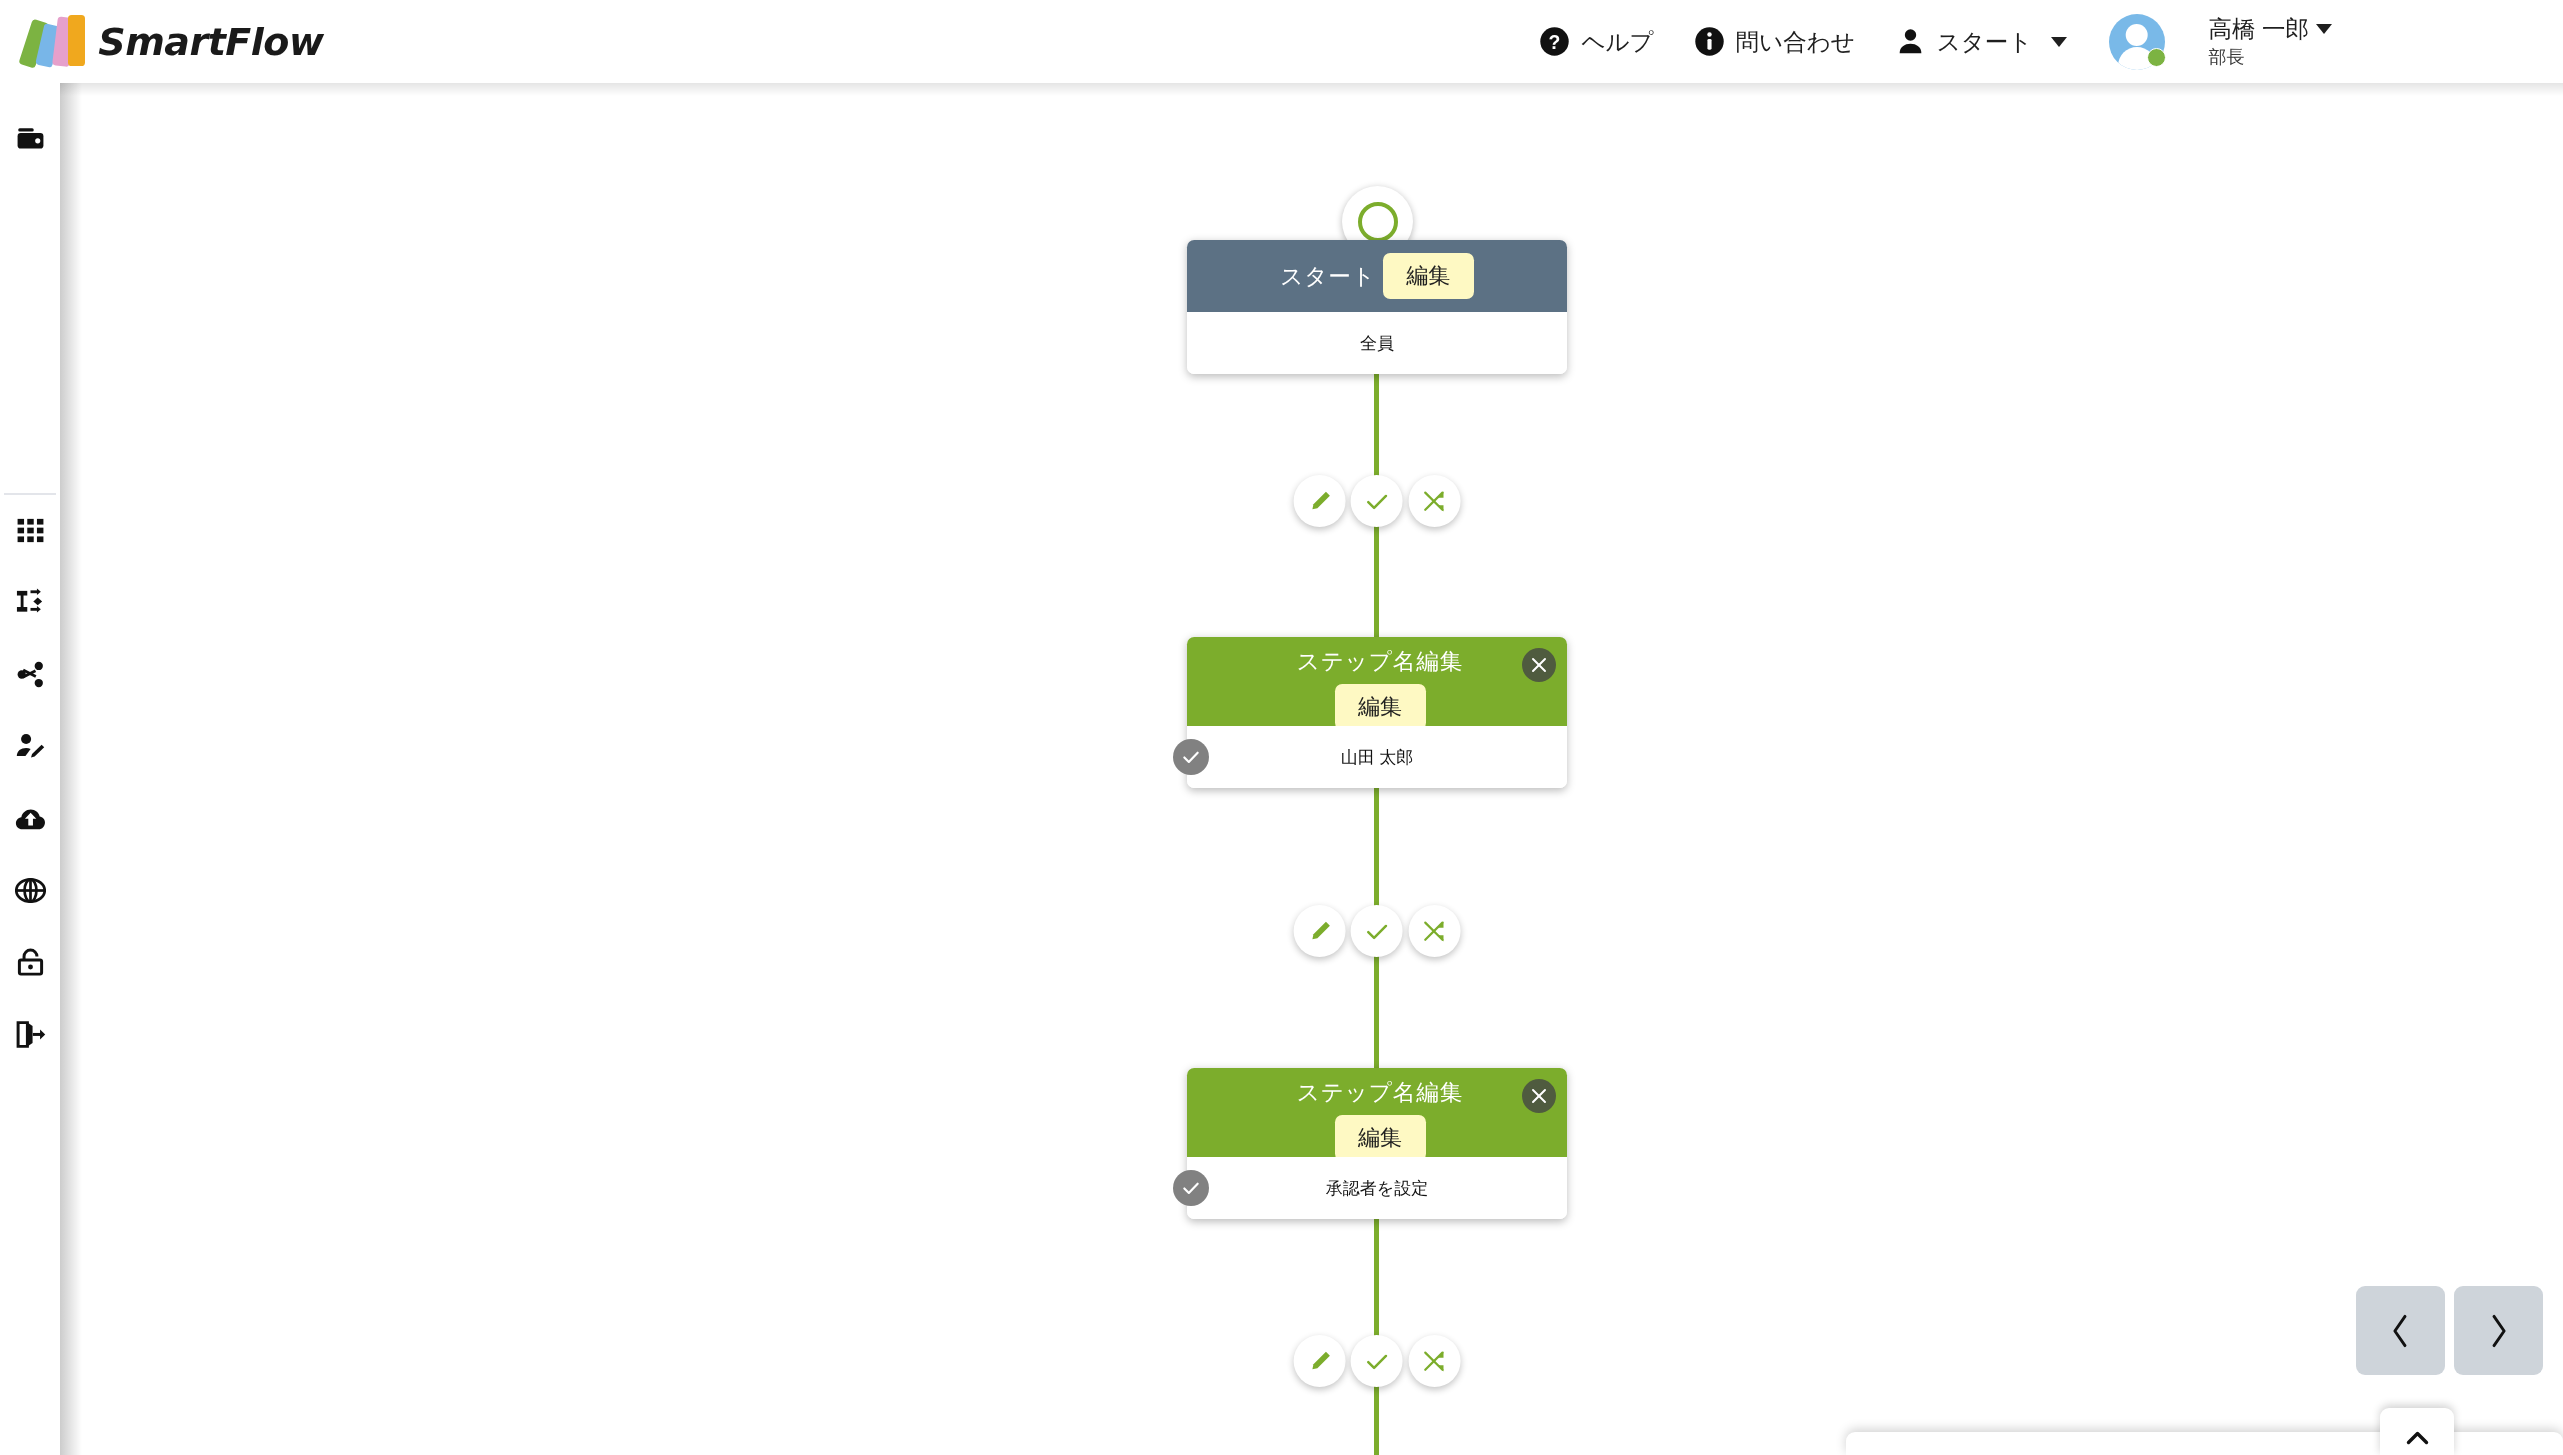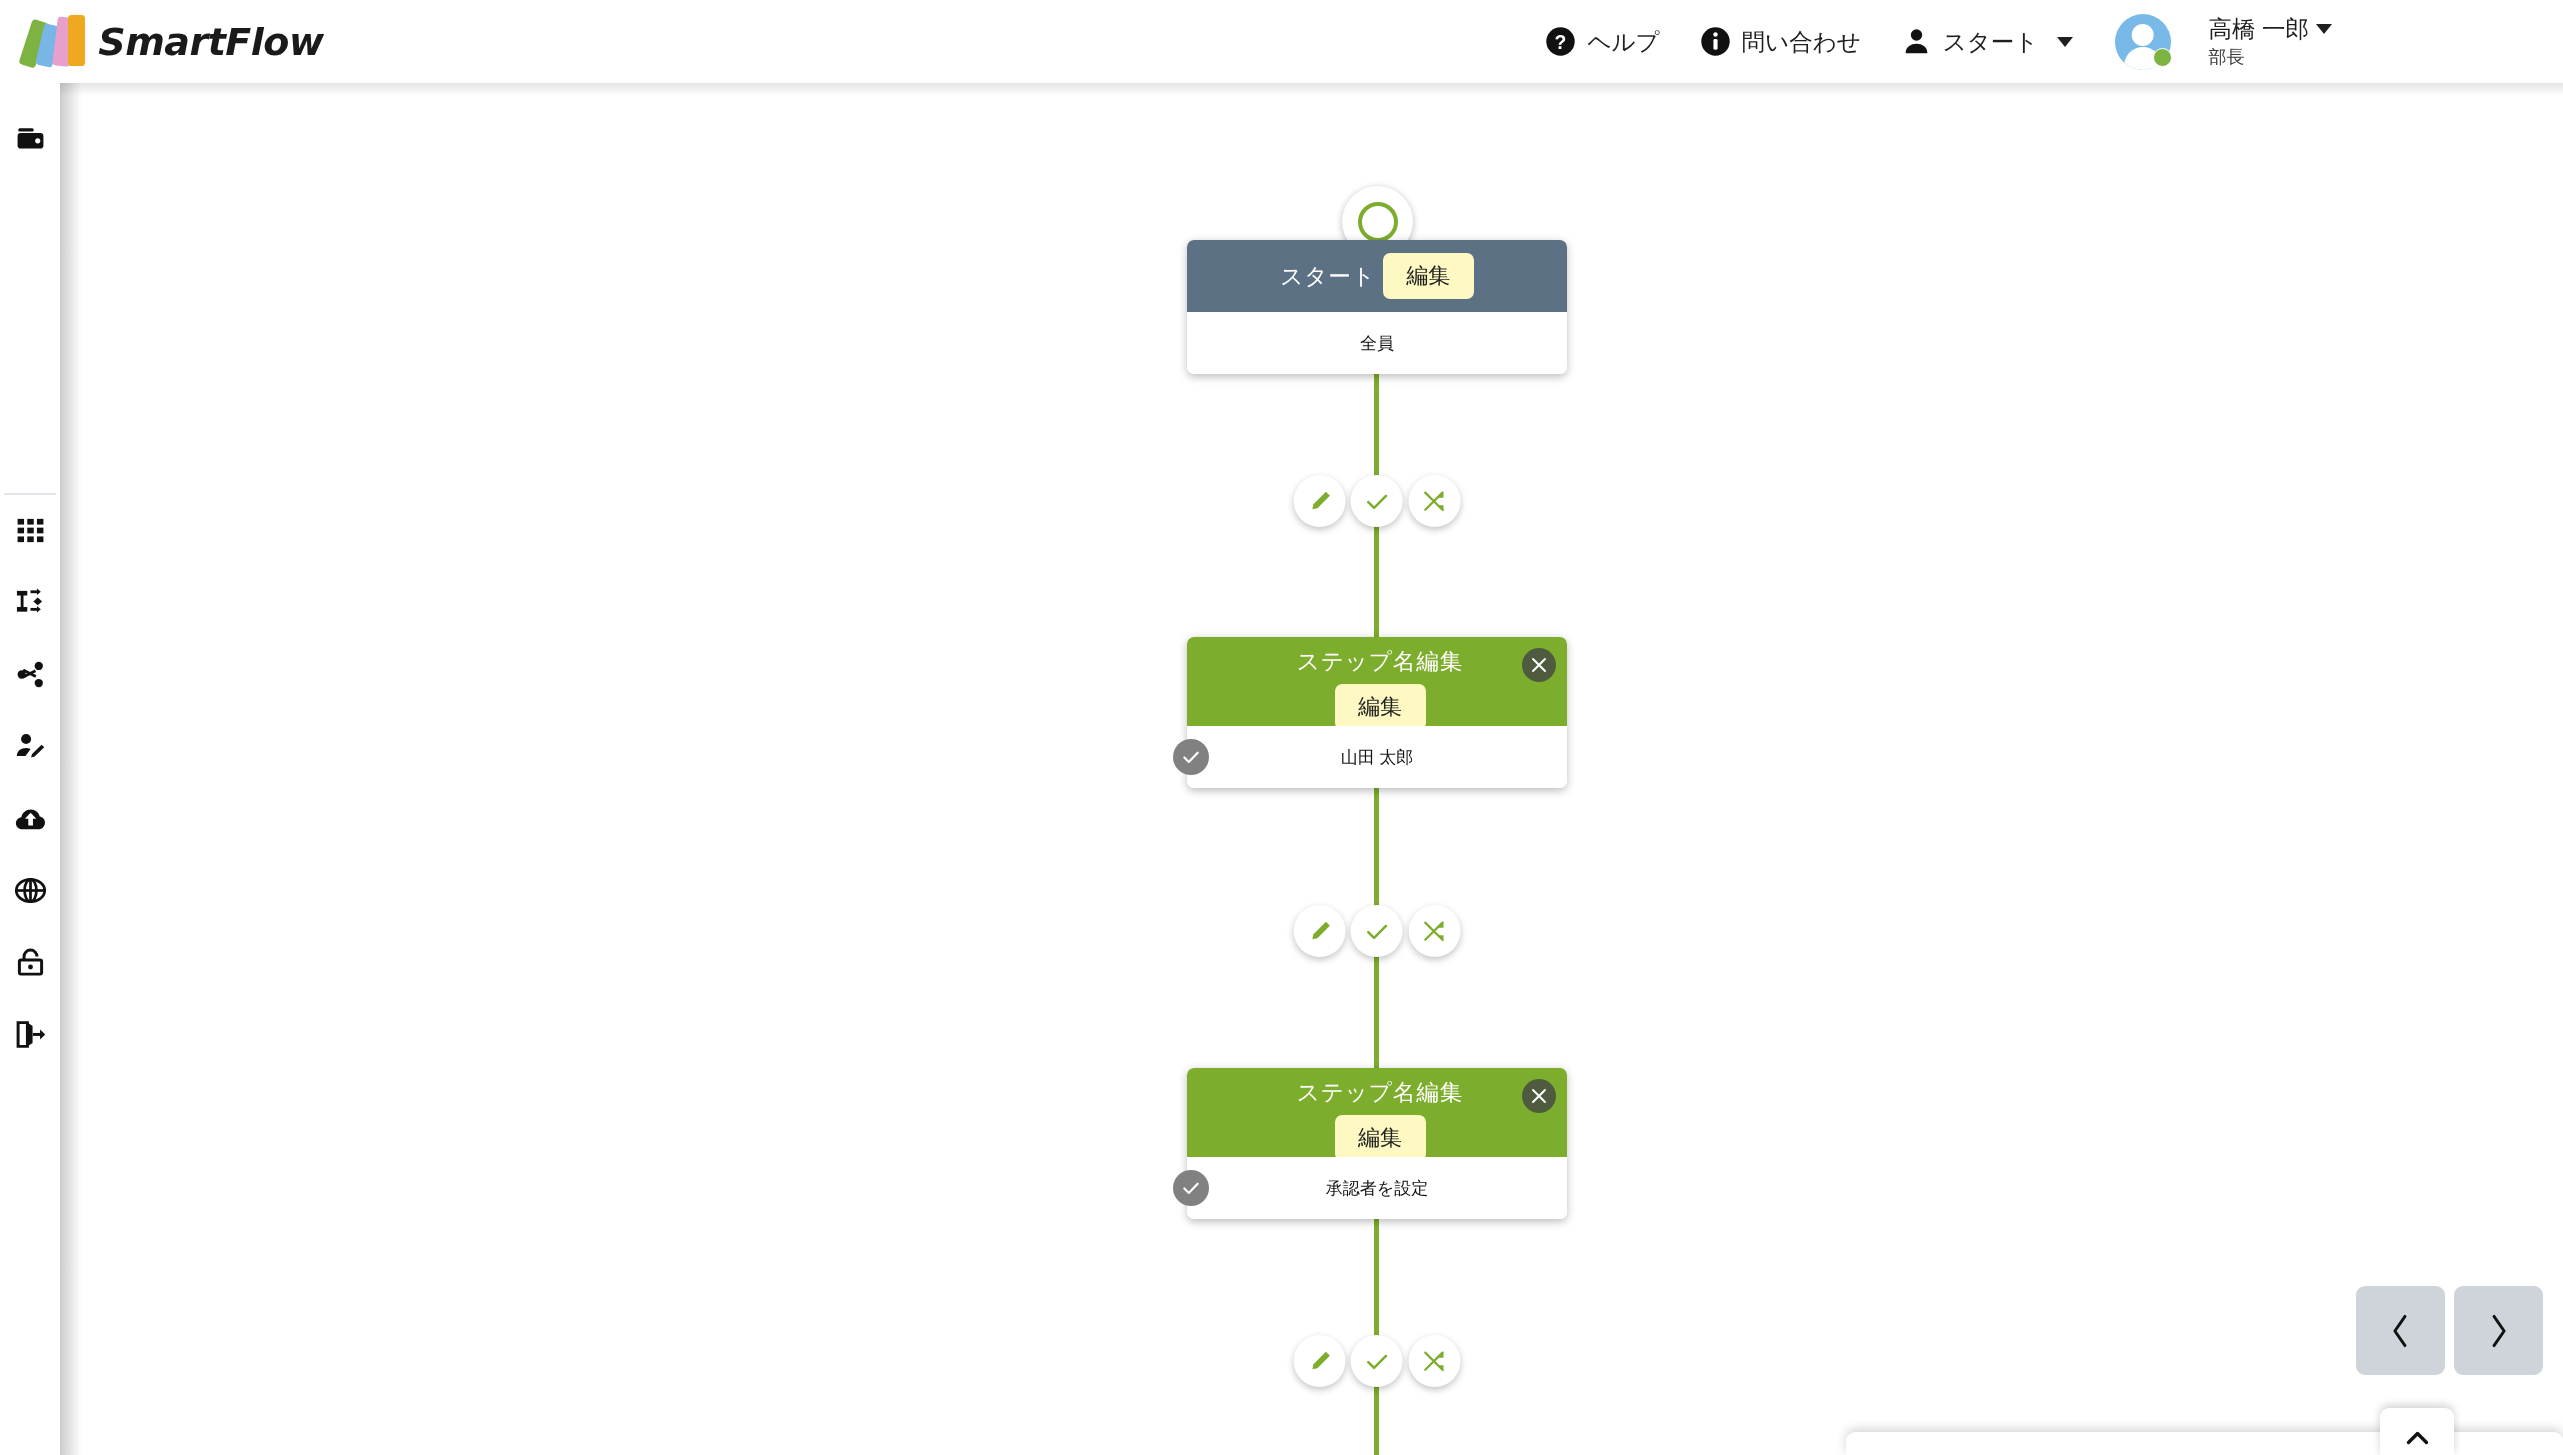--- a/index.html
+++ b/index.html
@@ -53,21 +53,21 @@
     border-radius: 50%; background: #fff; transform: translateX(-50%);
   }
   .avatar .body {
     position: absolute; left: 50%; top: 33px; width: 38px; height: 31px;
     border-radius: 19px 19px 0 0; background: #fff; transform: translateX(-50%);
   }
   .status-dot {
     position: absolute; right: -1.8px; bottom: 1.8px; width: 19px; height: 19px;
     border-radius: 50%; background: #7cb342; border: 1.8px solid #fff;
   }
-  .user-meta { margin-left: 19px; line-height: 1.25; }
+  .user-meta { margin-left: 25px; line-height: 1.25; }
   .user-name { font-size: 23.5px; color: #1f1f1f; white-space: nowrap; display: flex; align-items: center; }
   .user-role { font-size: 18px; color: #3a3a3a; margin-top: 1.8px; }
 
   
   .sidebar {
     position: absolute; left: 0; top: 83px; width: 60px; height: 1372px;
     background: #ffffff; z-index: 30;
   }
   .side-top { height: 410px; position: relative; }
   .side-divider { height: 1.8px; background: #e3e5ea; margin: 0 3.6px; }

